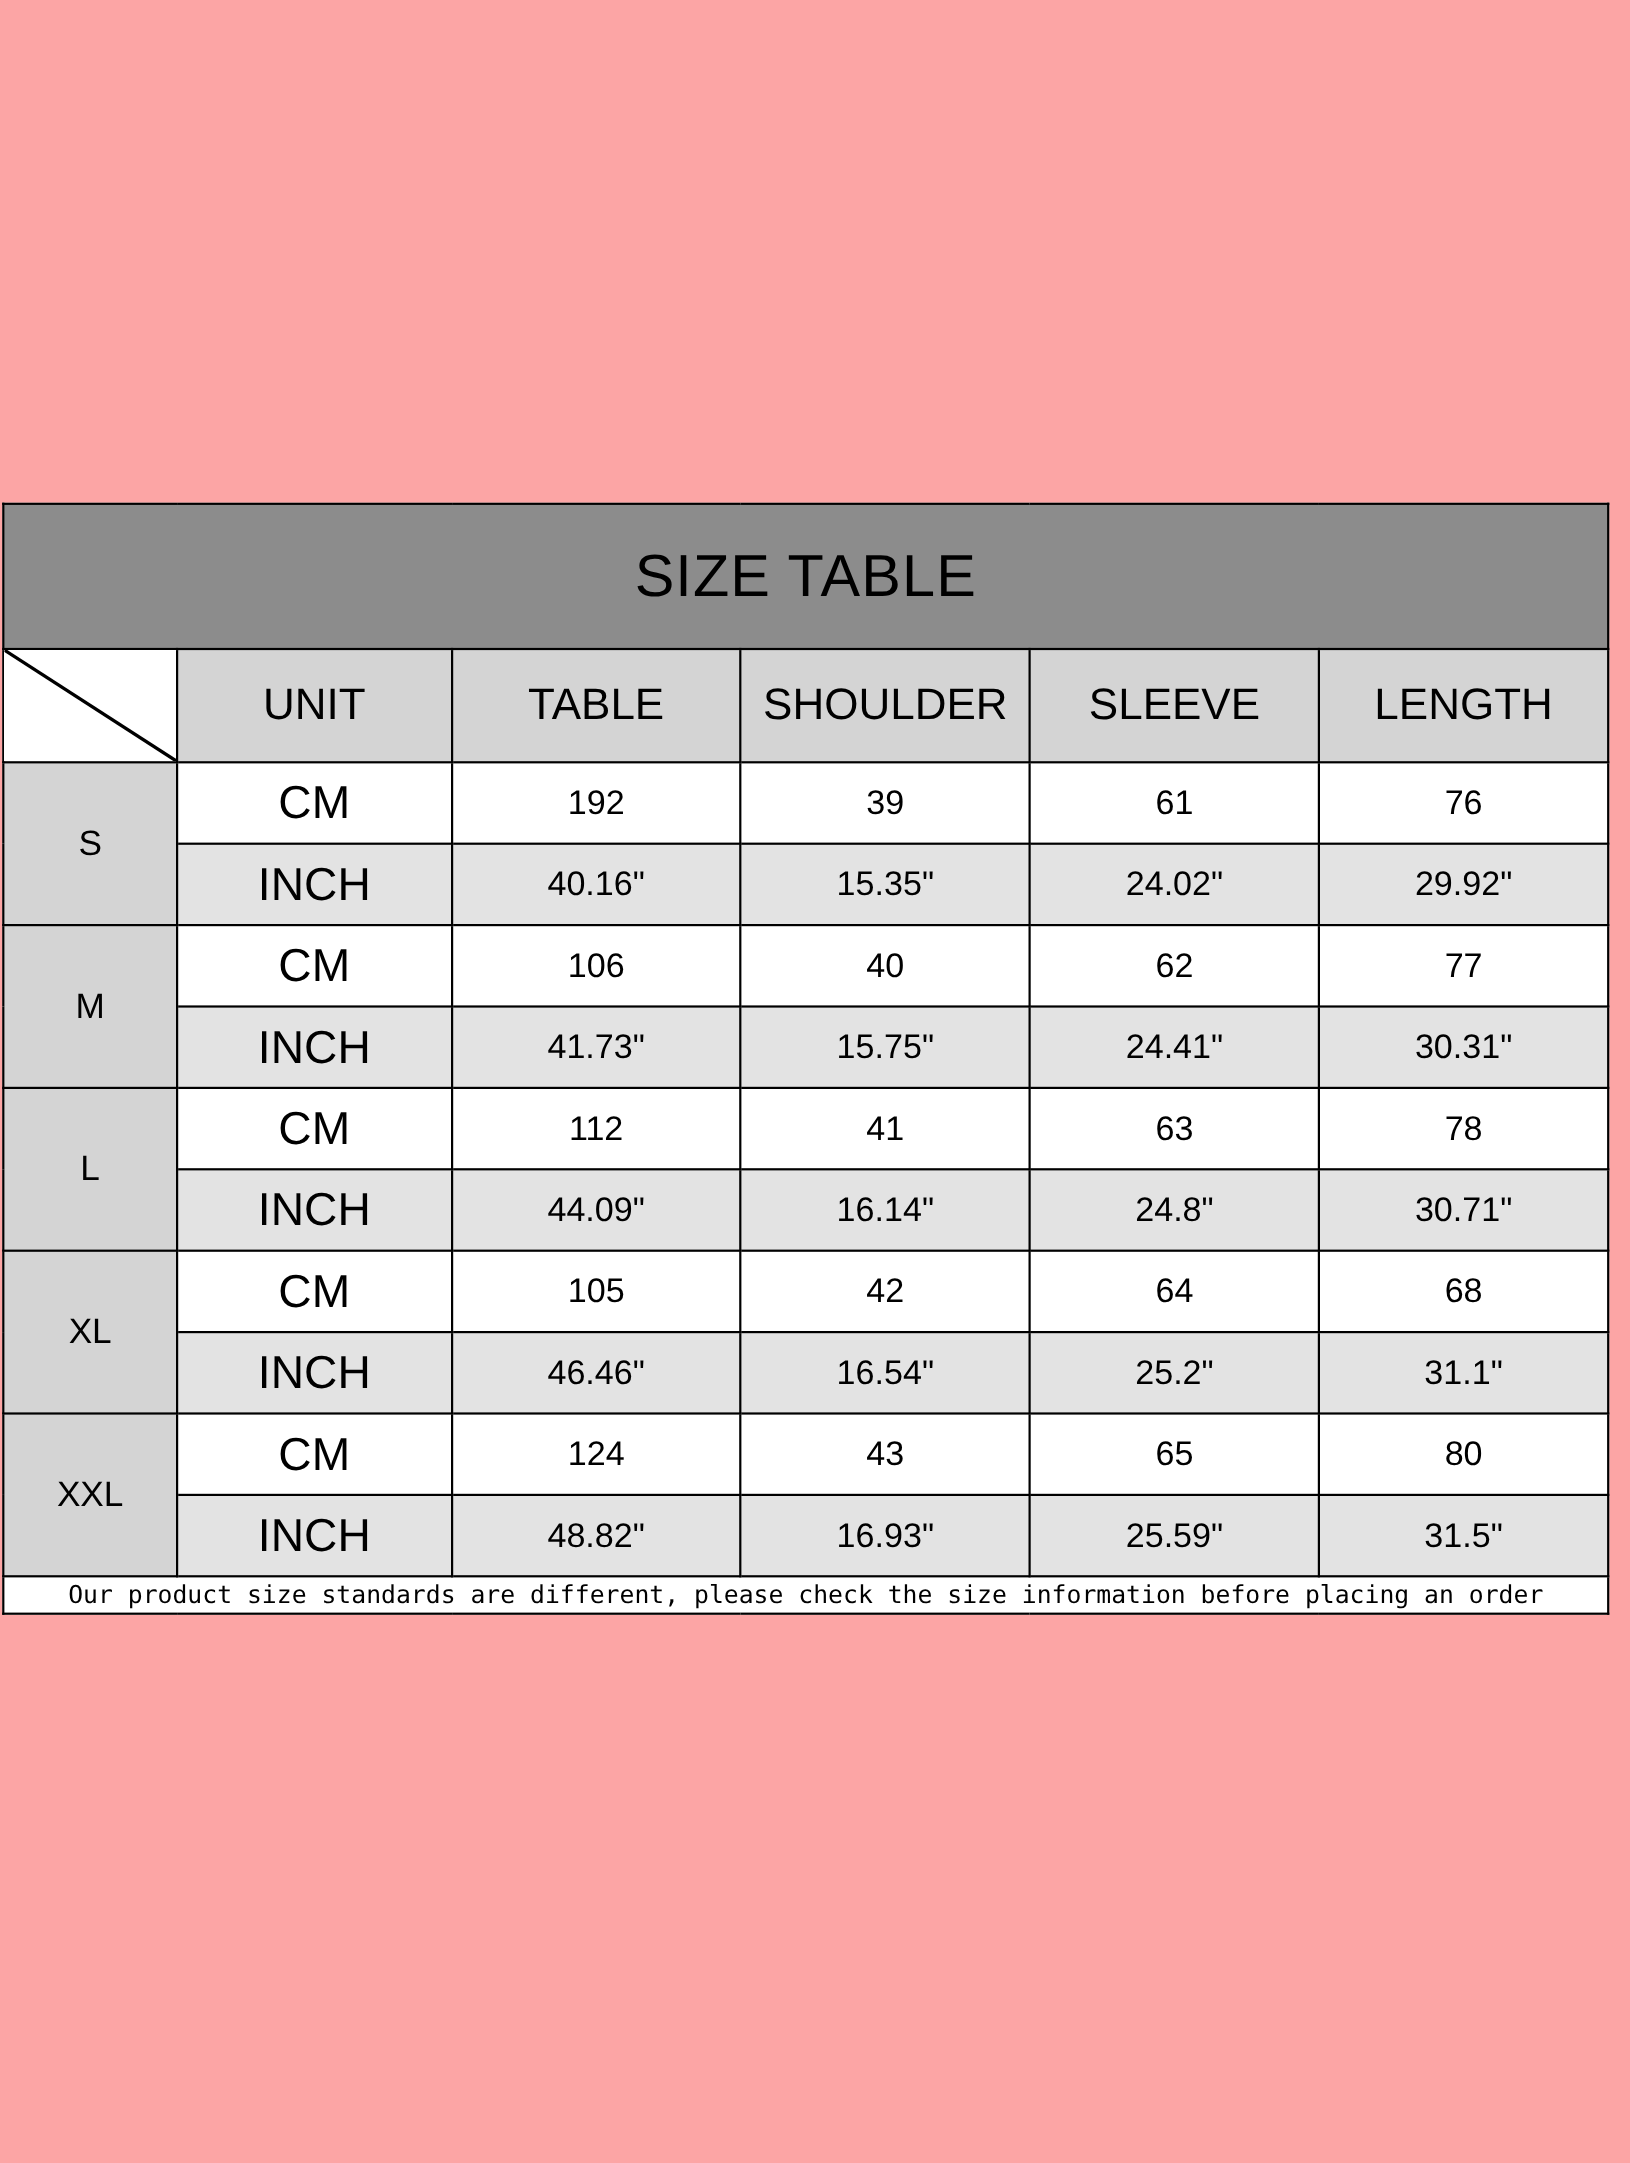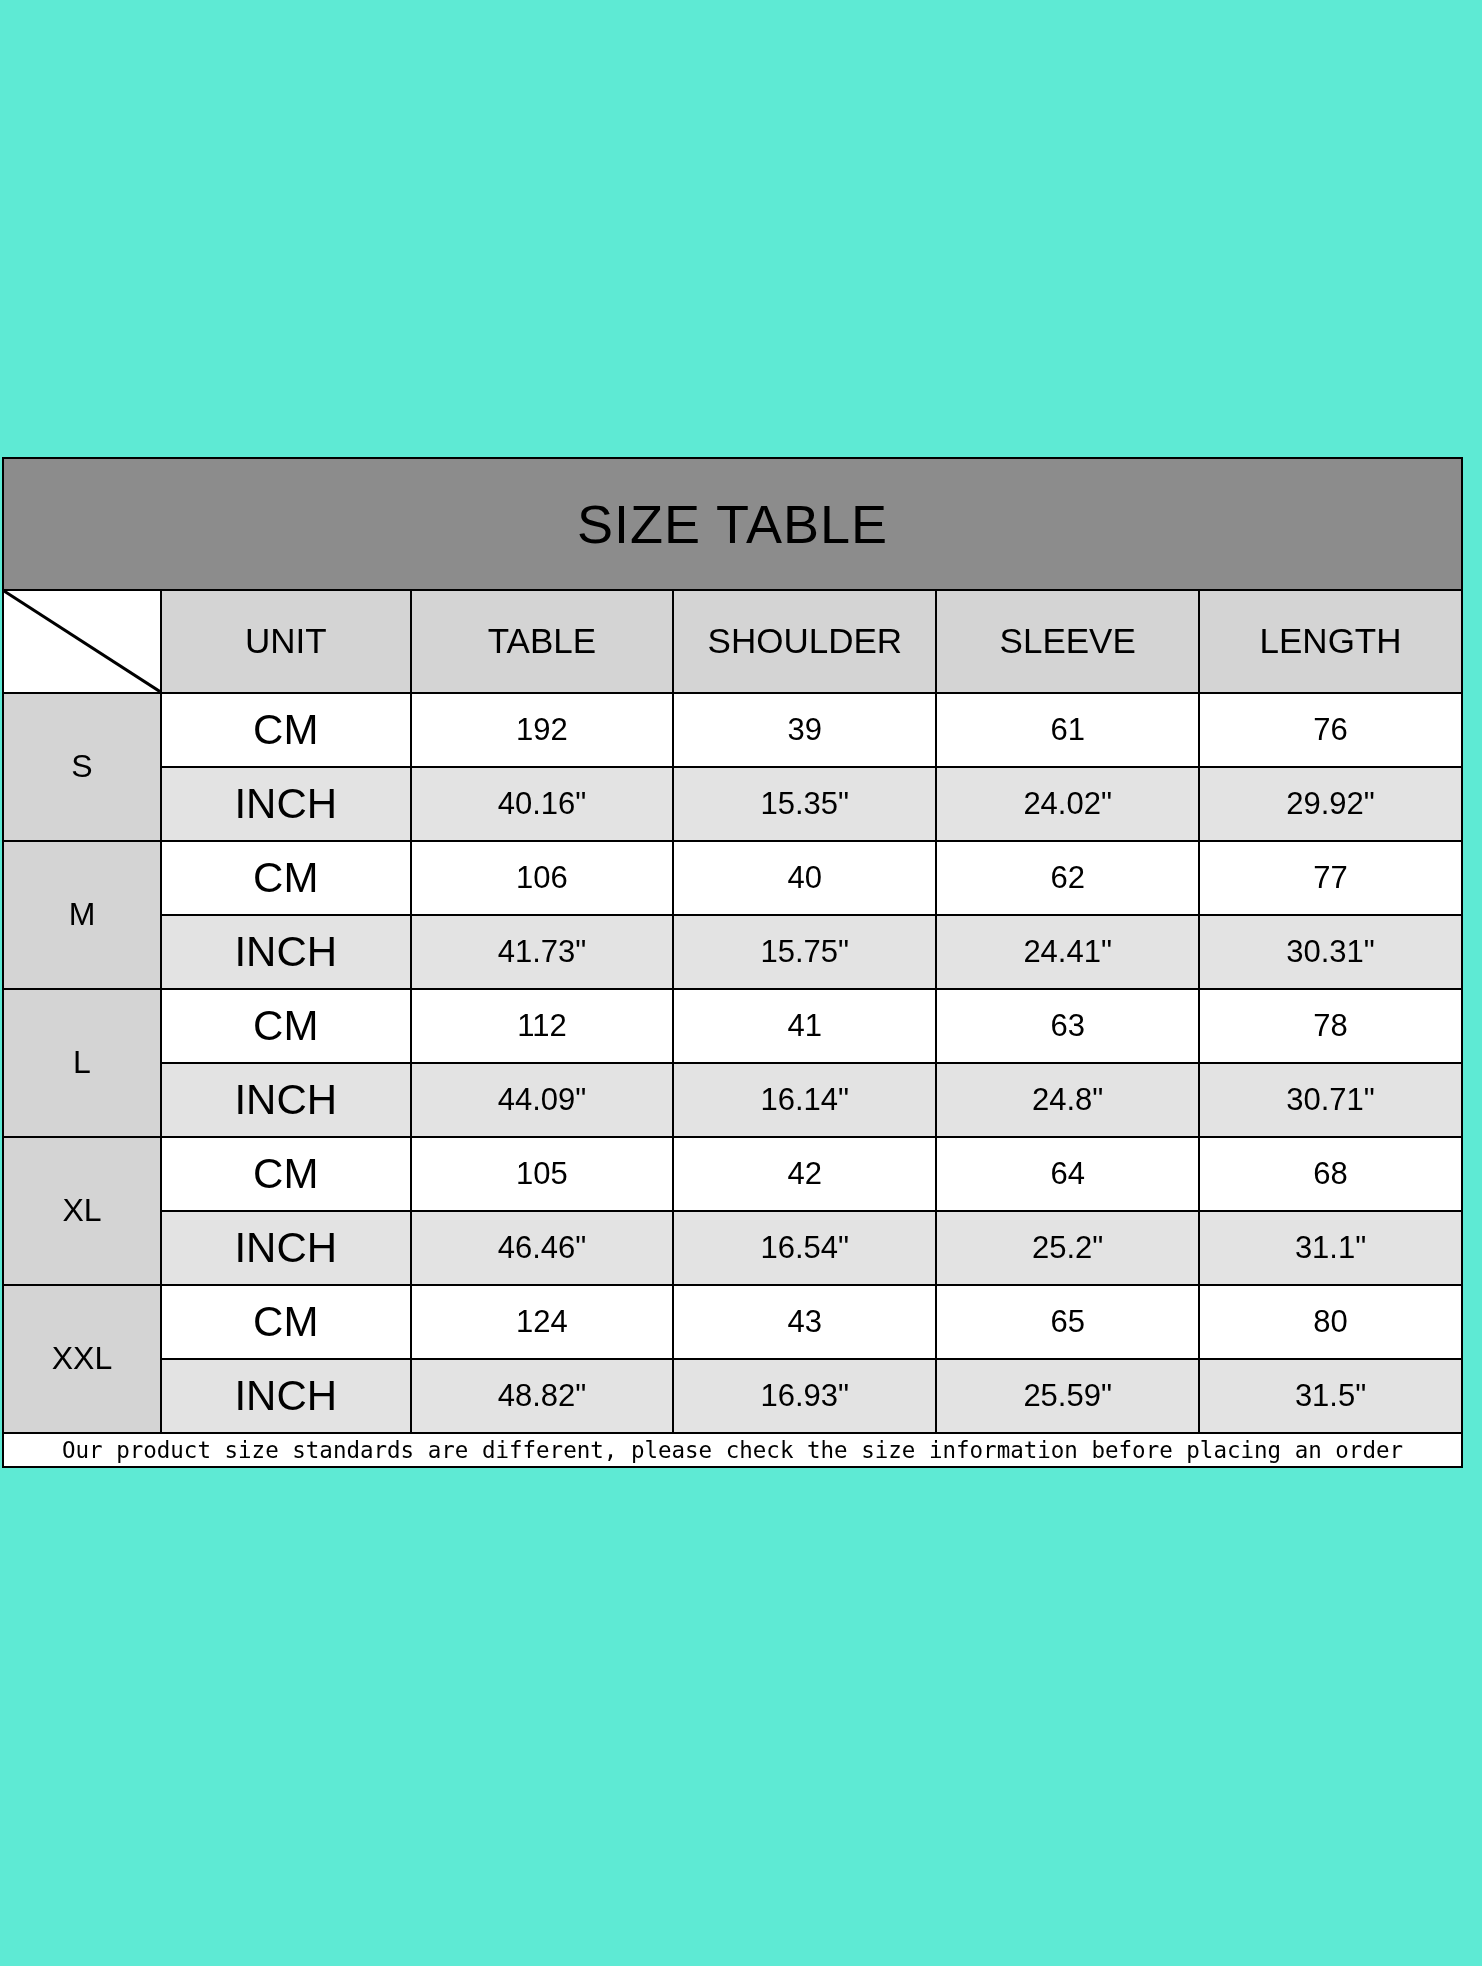--- a/index.html
+++ b/index.html
@@ -13,21 +13,21 @@
     font-family: "Liberation Sans", sans-serif;
     position: relative;
     overflow: hidden;
   }
   .page {
     position: absolute;
     left: 0;
     top: 0;
     width: 1482px;
     height: 1966px;
-    background: #5eead4;
+    background: #fca5a5;
   }
   
   .size-table-wrap {
     position: absolute;
     left: 2px;
     top: 457px;
     width: 1461px;
   }
   table.size-table {
     border-collapse: collapse;
@@ -50,21 +50,21 @@
     height: 130px;
     font-size: 54px;
     font-weight: bold;
     letter-spacing: 1px;
     color: #000000;
   }
   
   .hdr {
     background: #d4d4d4;
     height: 100px;
-    font-size: 35px;
+    font-size: 40px;
   }
   .corner {
     background: #ffffff;
     position: relative;
     width: 155px;
     padding: 0;
   }
   .corner svg {
     display: block;
     width: 100%;

